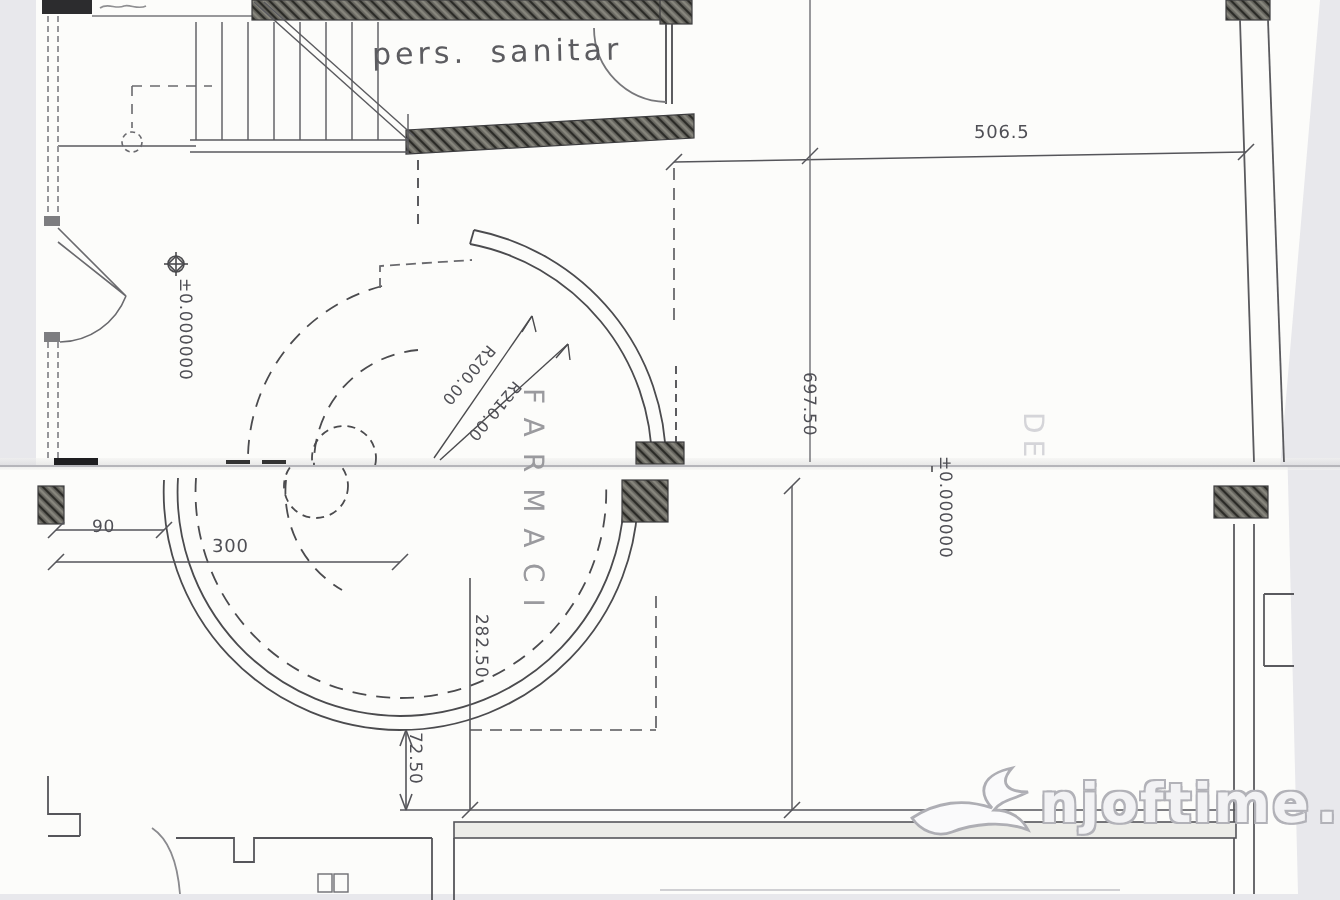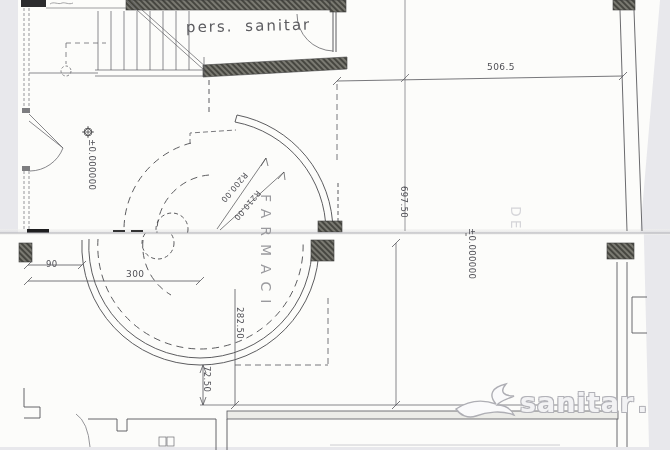--- a/index.html
+++ b/index.html
@@ -223,36 +223,36 @@
   <div class="lbl" style="left:487px; top:62px; font-size:9px;">506.5</div>
 
   <div class="lbl rot90" style="left:409px; top:186px;">697.50</div>
 
   <div class="lbl rot90" style="left:245px; top:307px;">282.50</div>
 
   <div class="lbl rot90" style="left:212px; top:366px;">72.50</div>
 
   <div class="lbl" style="left:46px; top:259px;">90</div>
 
-  <div class="lbl" style="left:106px; top:269px; font-size:9px;margin-left:20px;">300</div>
+  <div class="lbl" style="left:106px; top:269px; font-size:9px;">300</div>
 
   <div class="lbl radius-lbl" style="left:216px; top:183px;">R200.00</div>
 
   <div class="lbl radius-lbl" style="left:229px; top:201px;">R210.00</div>
 
   <div class="lbl rot90" style="left:97px; top:139px;">±0.000000</div>
 
   <div class="lbl rot90" style="left:477px; top:228px;">±0.000000</div>
 
   <div class="lbl rot90 farmaci" style="left:274px; top:194px;">FARMACI</div>
 
   <div class="lbl rot90 de" style="left:524px; top:206px;">DE</div>
 
   <div class="watermark">
     <svg width="64" height="42" viewBox="0 0 64 42">
       <path d="M2,28 C14,20 28,18 42,23 C34,14 38,6 52,3 C45,11 50,15 60,15 C52,19 47,19 43,24 C51,24 57,28 60,34 C48,29 32,31 22,35 C14,38 6,34 2,28 Z" fill="#fafafb" stroke="#aeaeb4" stroke-width="1.4"></path>
     </svg>
-    <span class="wm-text">sanitar</span>
+    <span class="wm-text">njoftime</span>
     <span class="wm-text wm-sep">.</span>
 
   </div>
 
 </div>
 
 </body></html>

